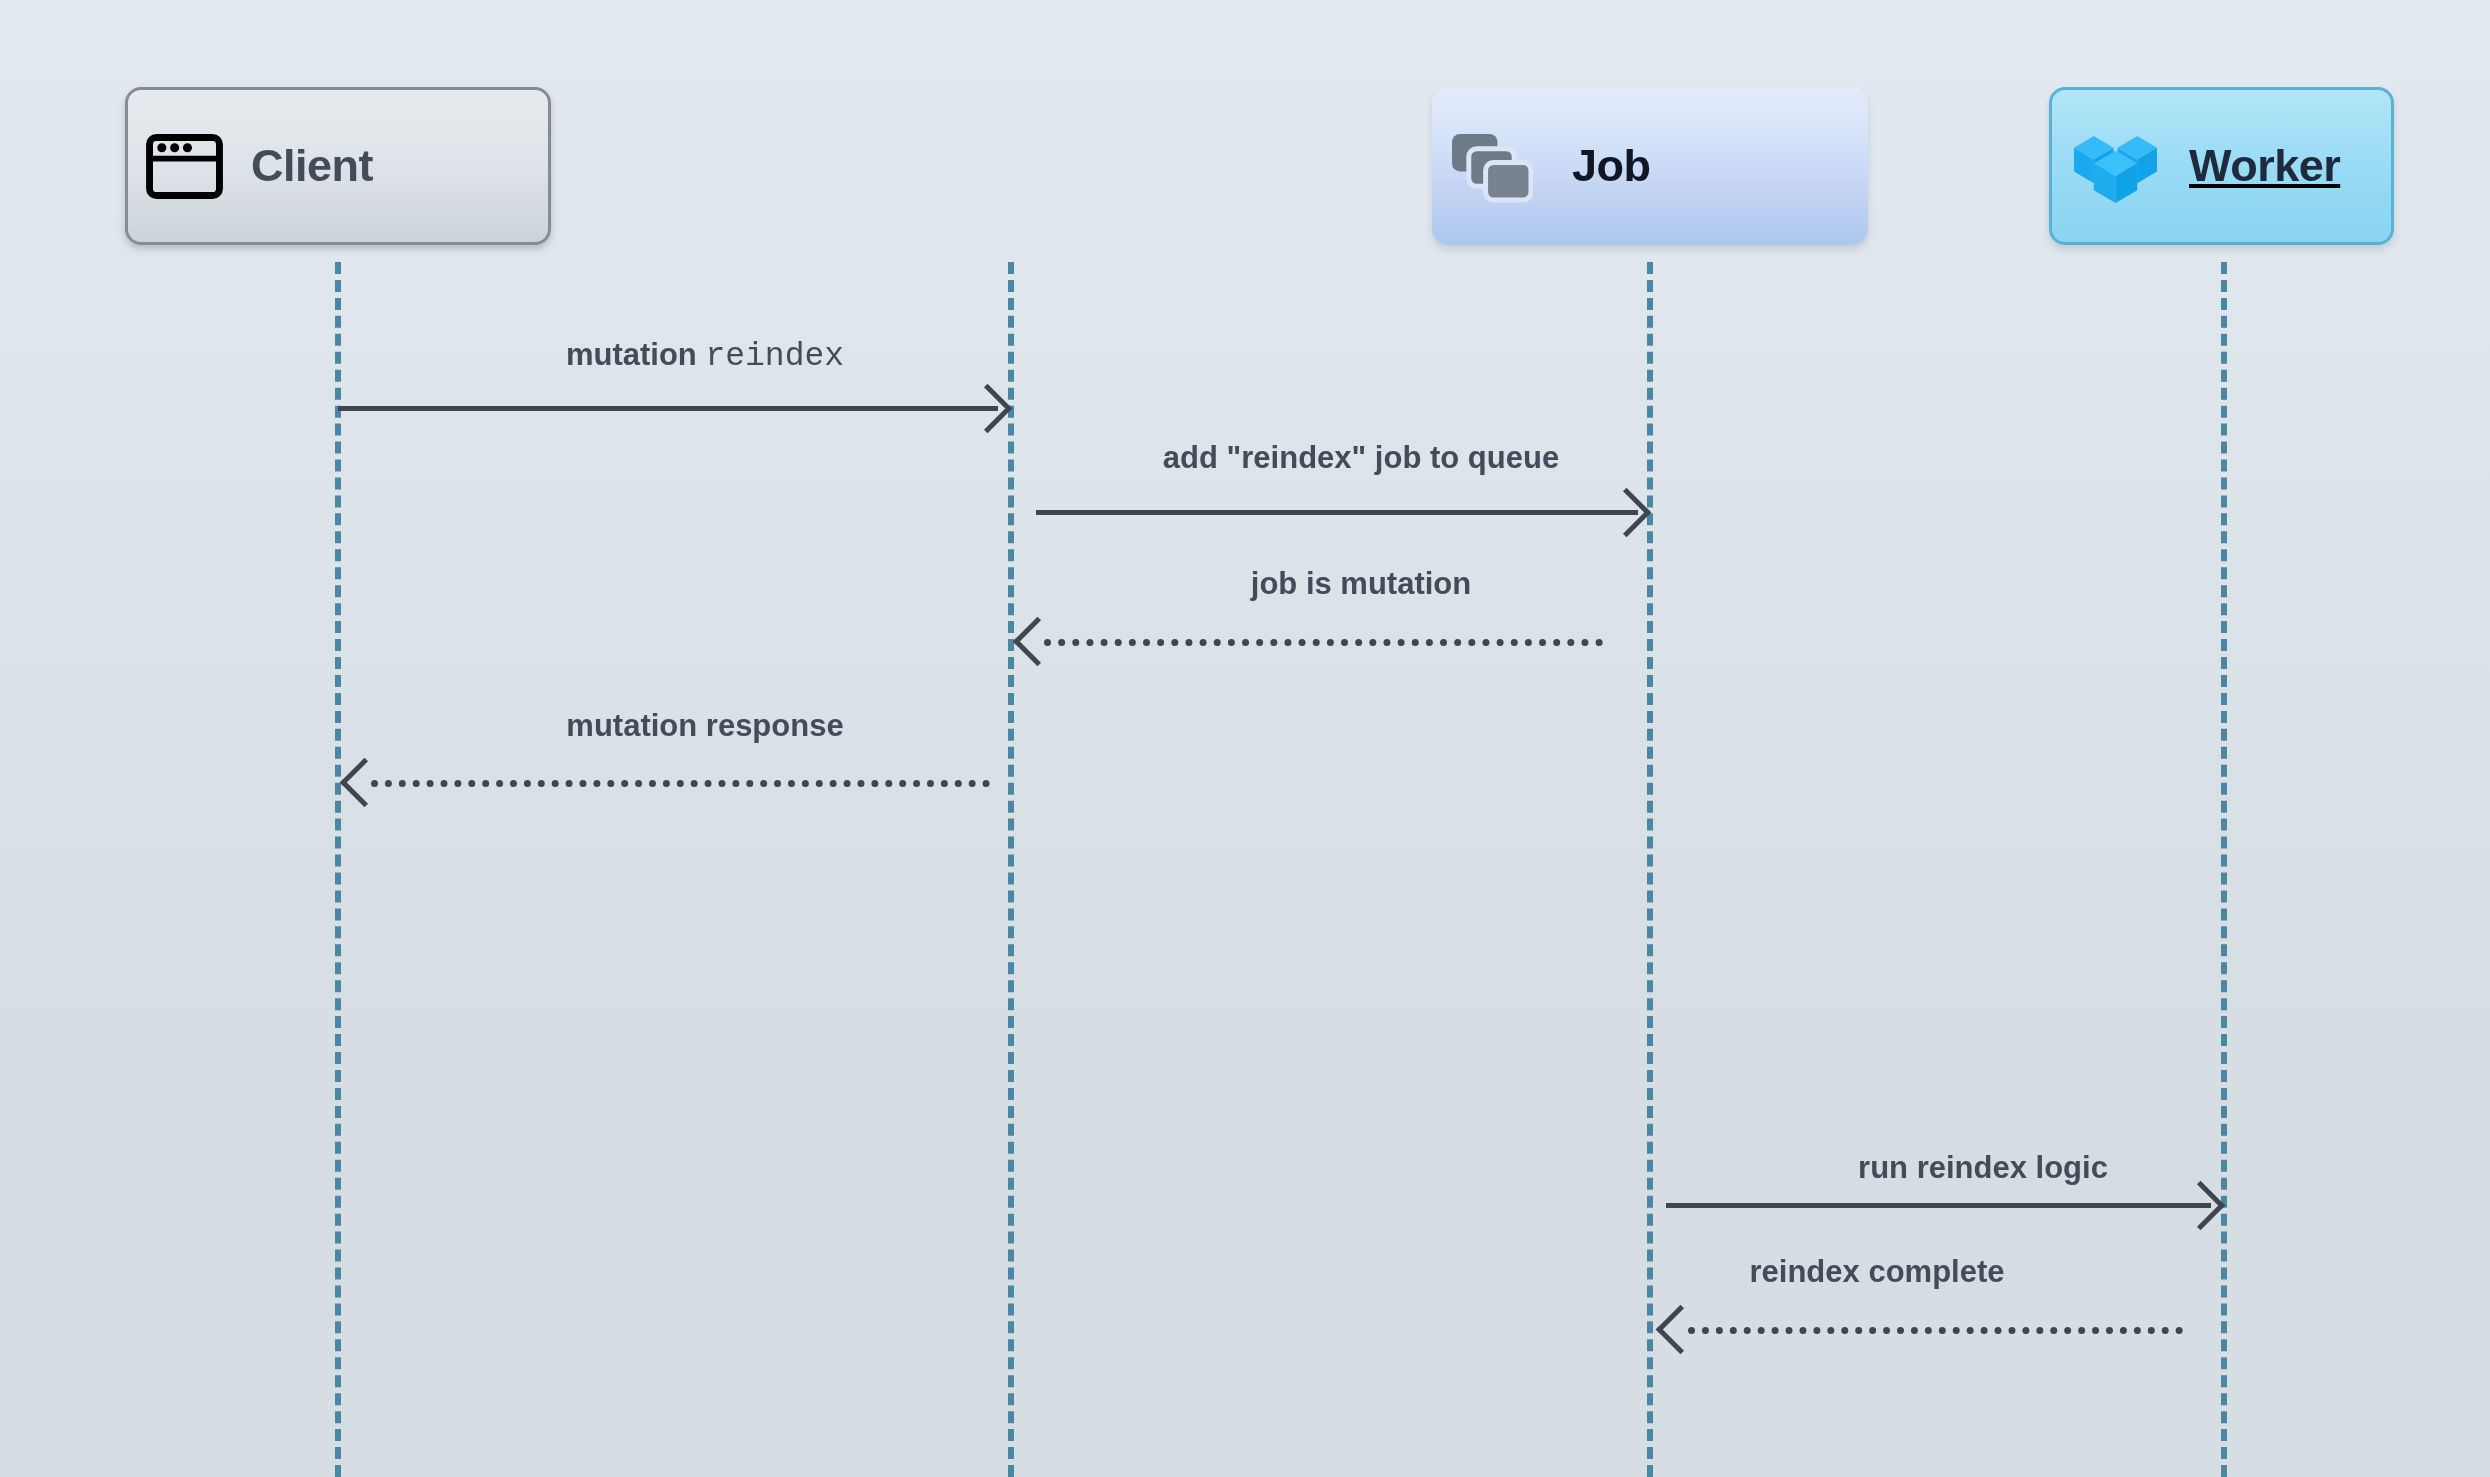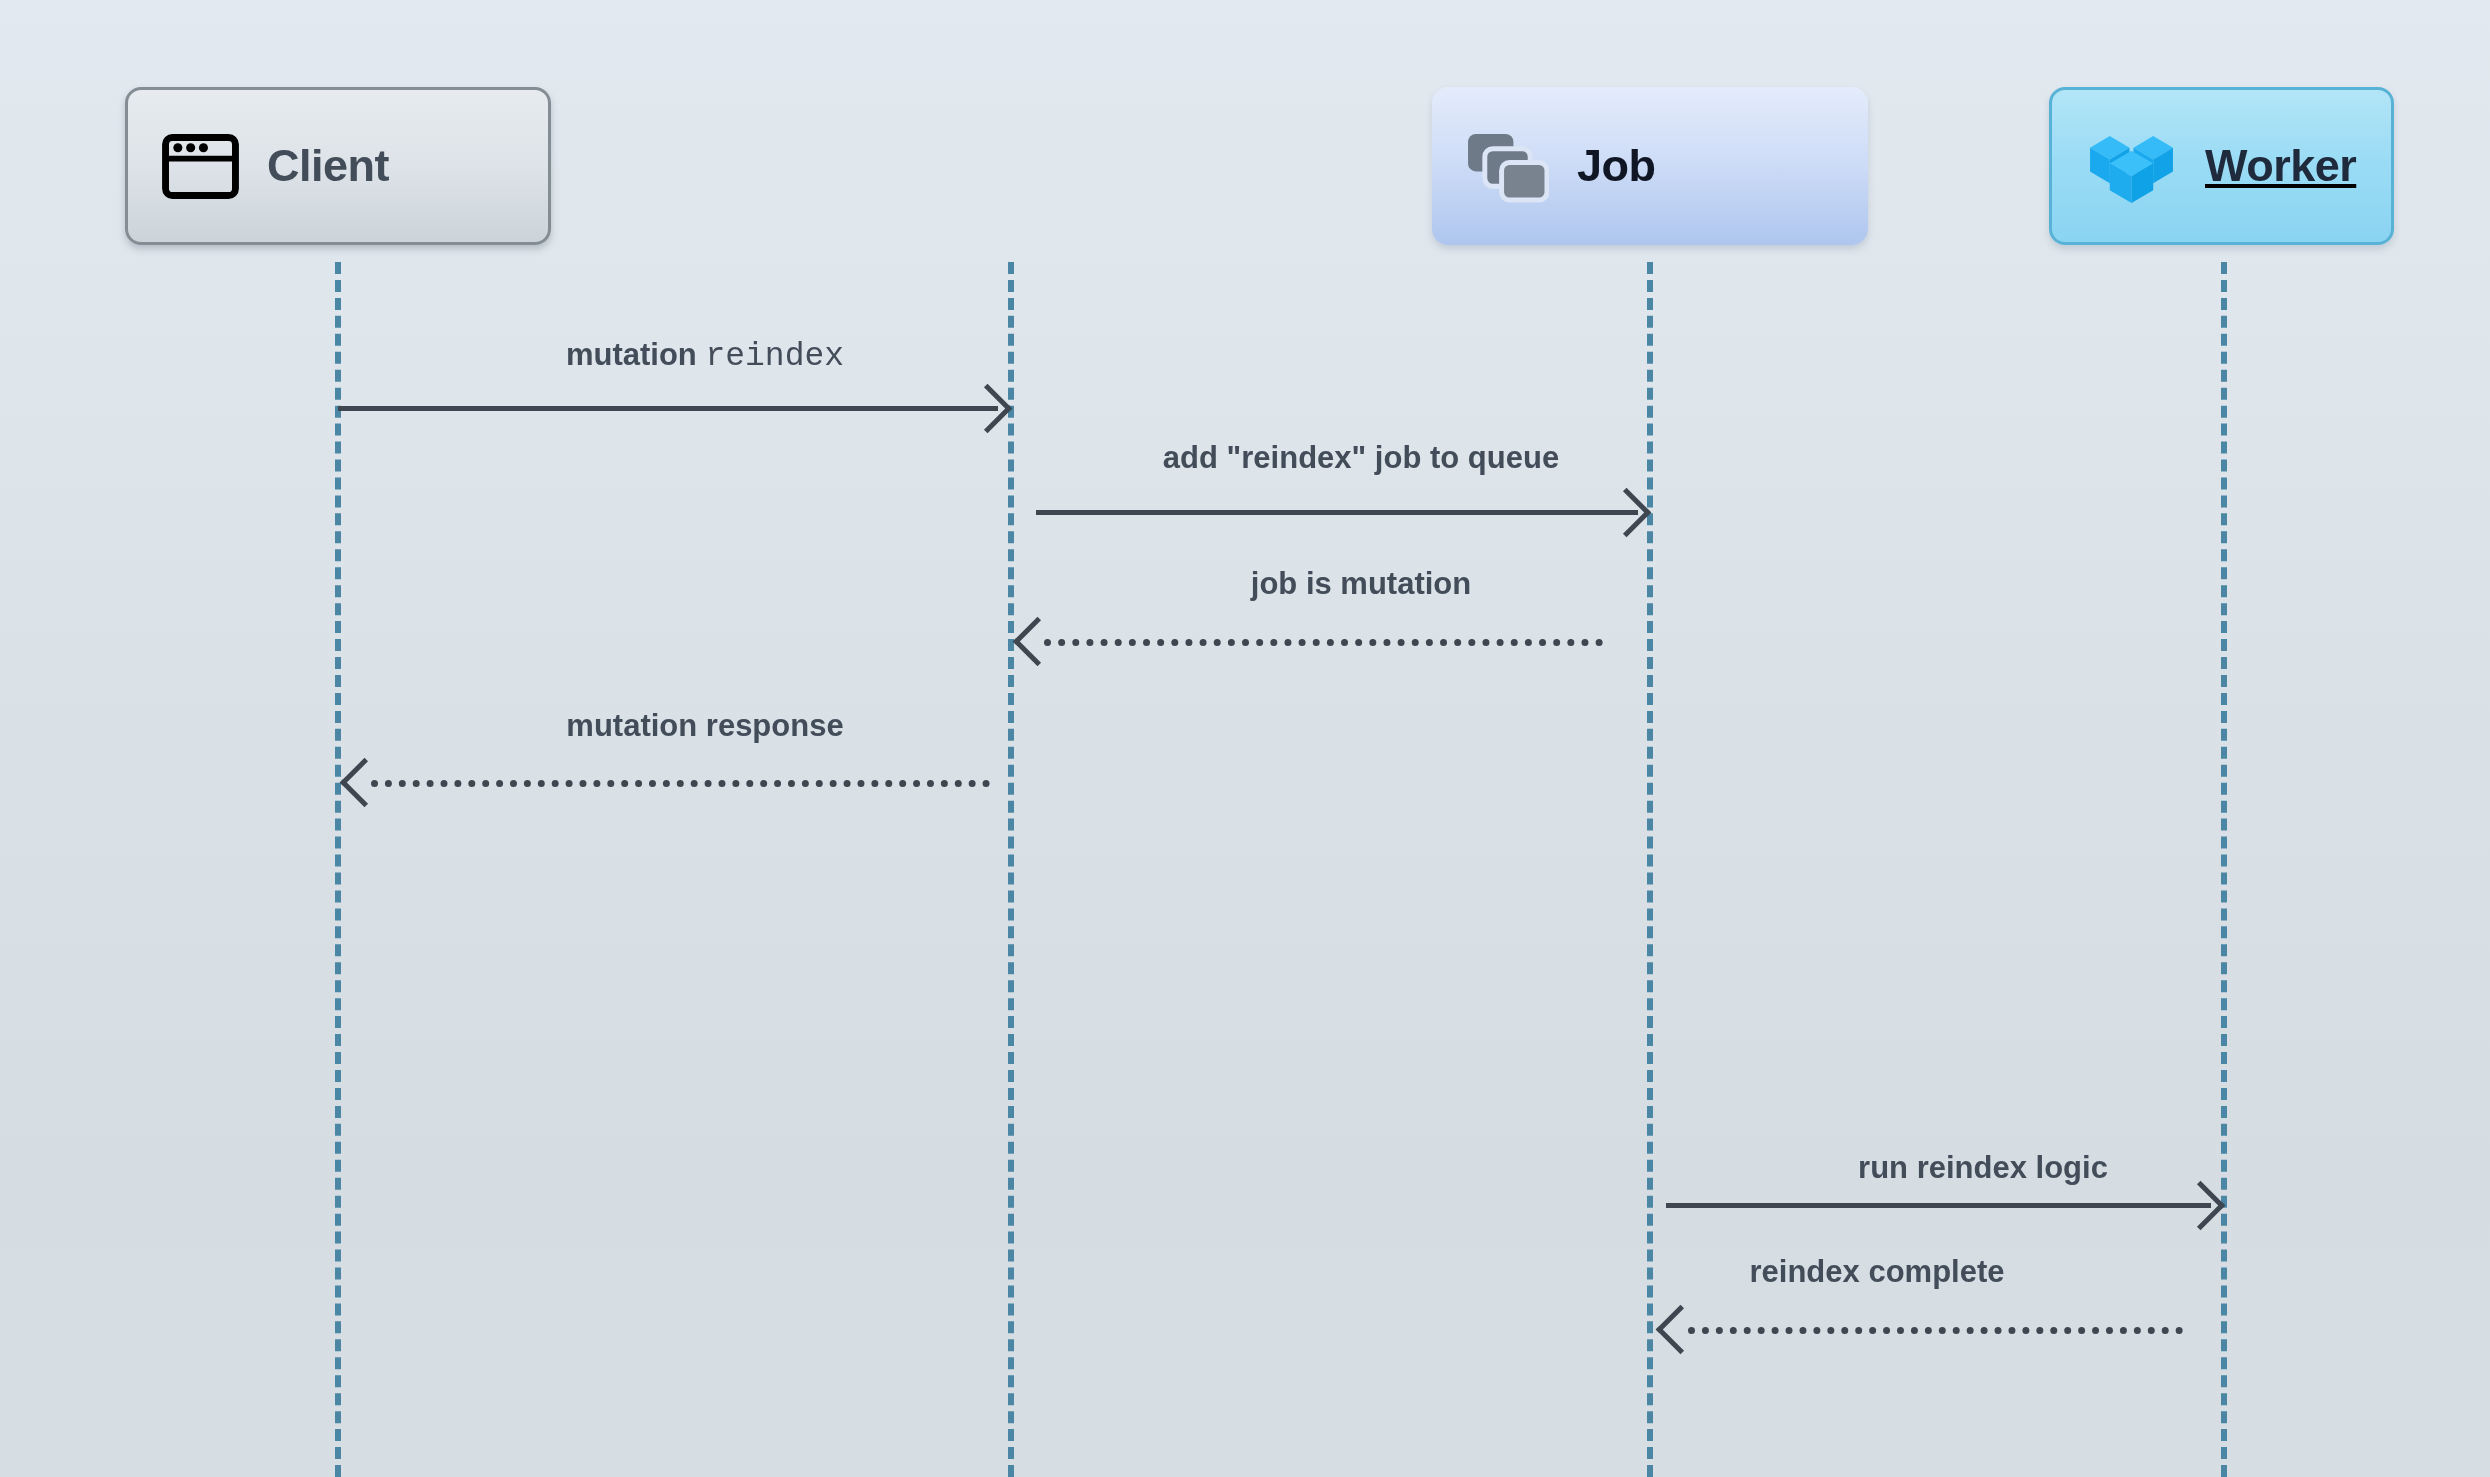--- a/index.html
+++ b/index.html
@@ -29,21 +29,21 @@
   }
 
   
   .participant {
     position: absolute;
     box-sizing: border-box;
     display: flex;
     align-items: center;
     border-radius: 16px;
     z-index: 3;
-    padding-left: 34px;
+    padding-left: 18px;
   }
   .participant .p-label {
     font-weight: bold;
     font-size: 45px;
     letter-spacing: -0.5px;
     white-space: nowrap;
   }
   .participant .p-icon {
     flex: 0 0 auto;
     margin-right: 28px;
@@ -62,21 +62,21 @@
     border: 3px solid #58b2d6;
     box-shadow: 0 4px 7px rgba(80,110,130,0.22);
   }
   .p-vendure .p-label, .p-worker .p-label { color: #1f2a3d; }
 
   .p-job {
     background: linear-gradient(180deg, #e4ecfb 0%, #cfddf7 45%, #aec6ee 100%);
     border: none;
     box-shadow: 0 4px 7px rgba(80,100,130,0.20);
   }
-  .p-job .p-label { color: #101624; }
+  .p-job .p-label { color: #101624; margin-left: 11px; }
 
   
   .msg {
     position: absolute;
     z-index: 2;
   }
   .msg-label {
     position: absolute;
     font-size: 31px;
     font-weight: bold;

